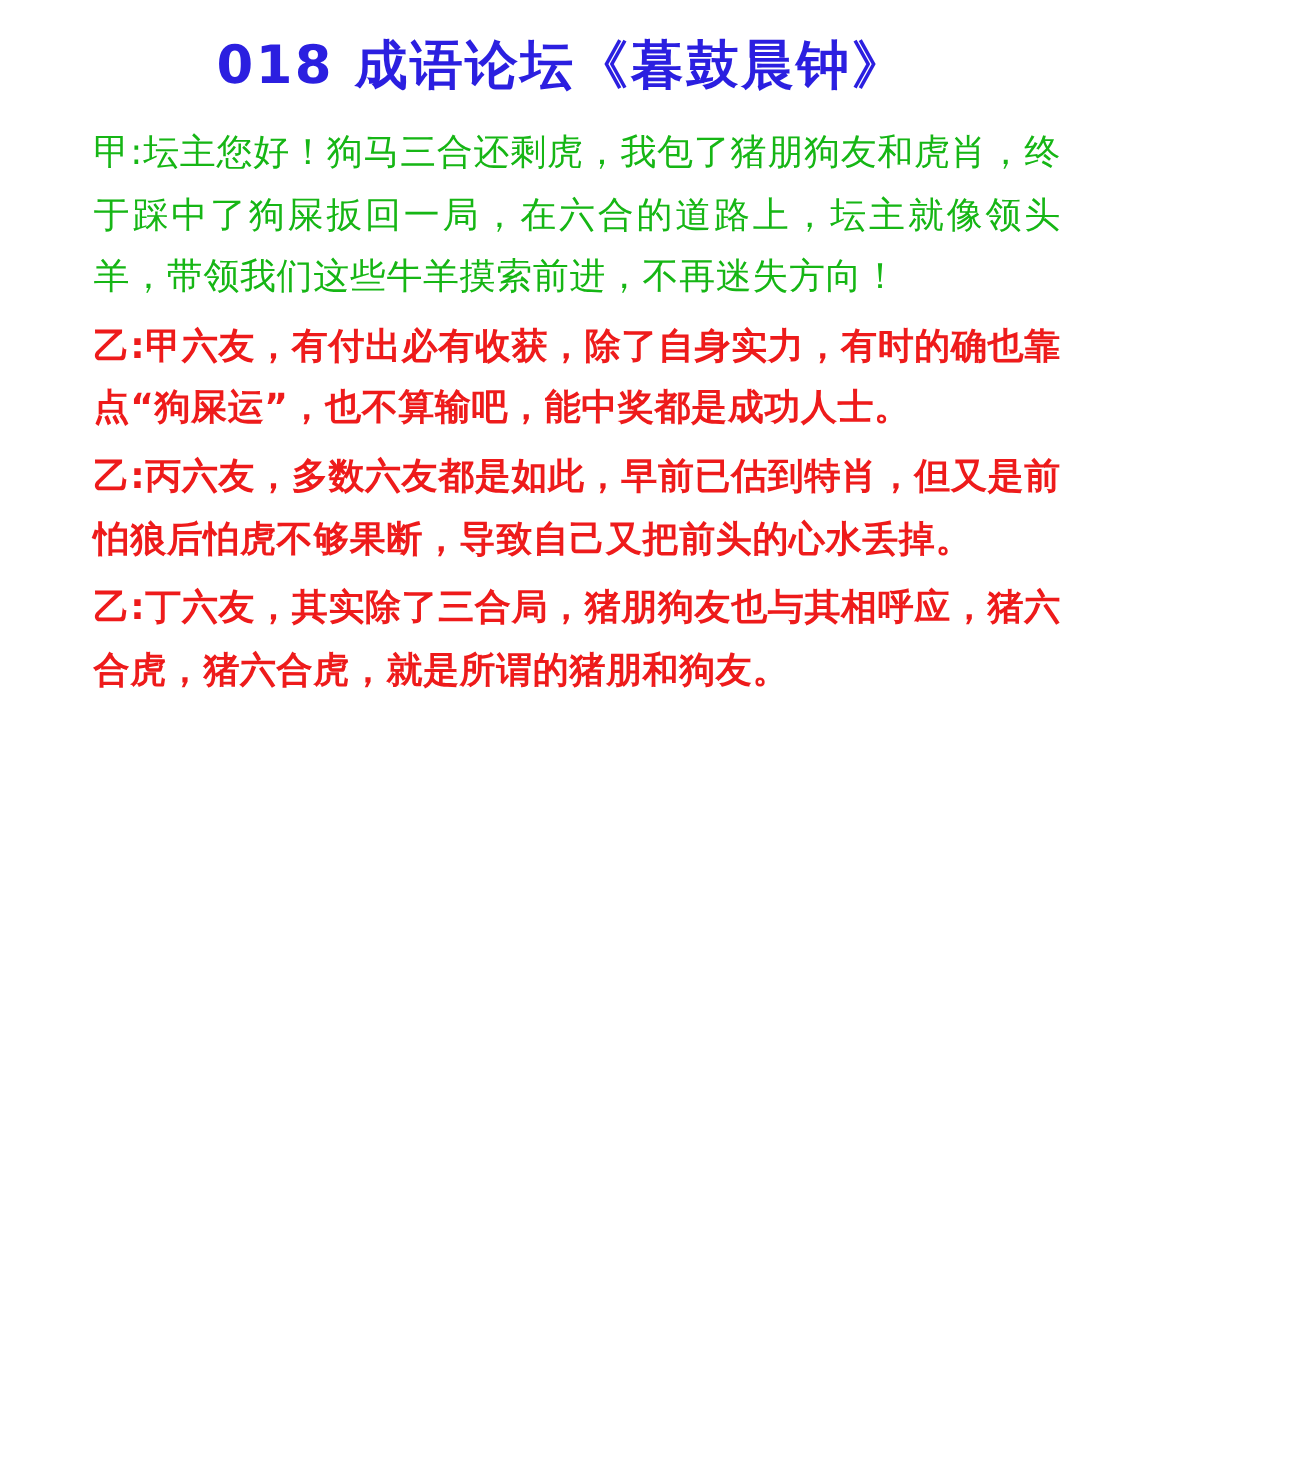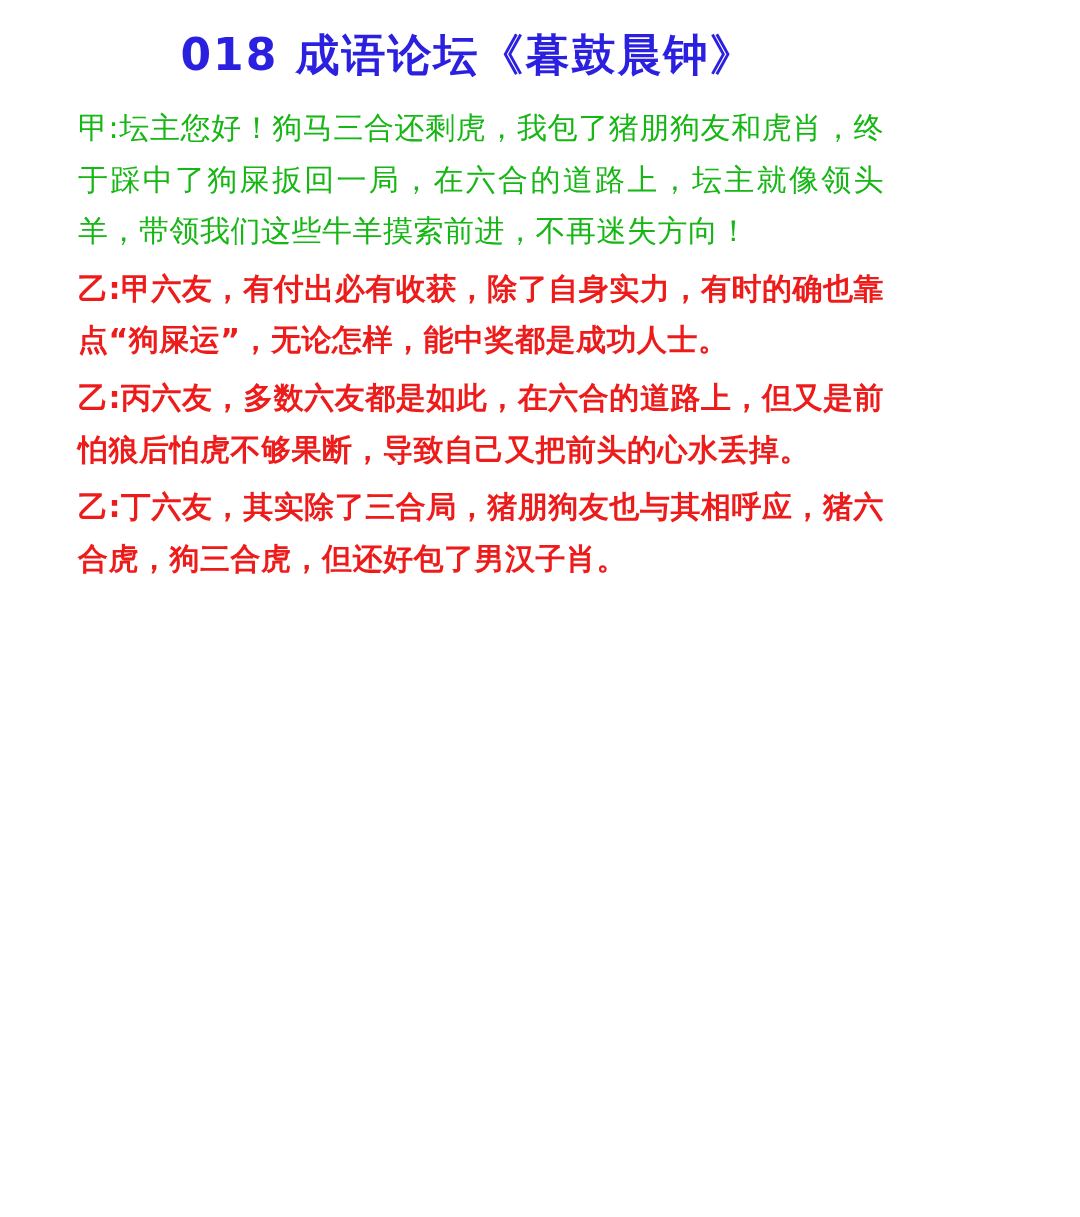--- a/index.html
+++ b/index.html
@@ -60,26 +60,26 @@
 
 <div class="page">
 
   <div class="title">018  成语论坛《暮鼓晨钟》</div>
 
   <p class="para green">
     <span class="lead">甲:</span><span>坛主您好！狗马三合还剩虎，我包了猪朋狗友和虎肖，终于踩中了狗屎扳回一局，在六合的道路上，坛主就像领头羊，带领我们这些牛羊摸索前进，不再迷失方向！</span>
   </p>
 
   <p class="para red">
-    <span class="lead">乙:</span><span>甲六友，有付出必有收获，除了自身实力，有时的确也靠点“狗屎运”，无论怎样，能中奖都是成功人士。</span>
+    <span class="lead">乙:</span><span>甲六友，有付出必有收获，除了自身实力，有时的确也靠点“狗屎运”，也不算输吧，能中奖都是成功人士。</span>
   </p>
 
 
   <p class="para red">
-    <span class="lead">乙:</span><span>丙六友，多数六友都是如此，在六合的道路上，但又是前怕狼后怕虎不够果断，导致自己又把前头的心水丢掉。</span>
+    <span class="lead">乙:</span><span>丙六友，多数六友都是如此，早前已估到特肖，但又是前怕狼后怕虎不够果断，导致自己又把前头的心水丢掉。</span>
   </p>
 
 
   <p class="para red">
-    <span class="lead">乙:</span><span>丁六友，其实除了三合局，猪朋狗友也与其相呼应，猪六合虎，狗三合虎，但还好包了男汉子肖。</span>
+    <span class="lead">乙:</span><span>丁六友，其实除了三合局，猪朋狗友也与其相呼应，猪六合虎，猪六合虎，就是所谓的猪朋和狗友。</span>
   </p>
 
 </div>
 
 </body></html>

